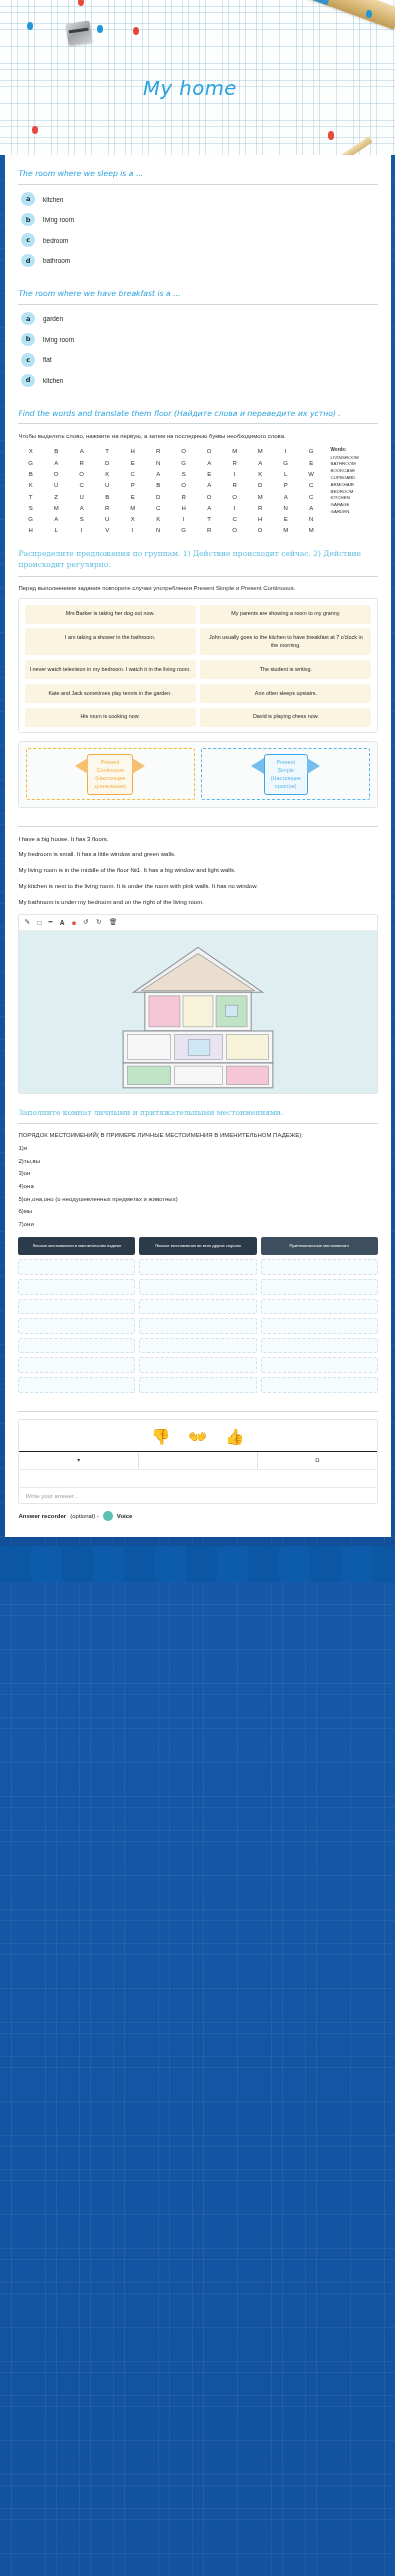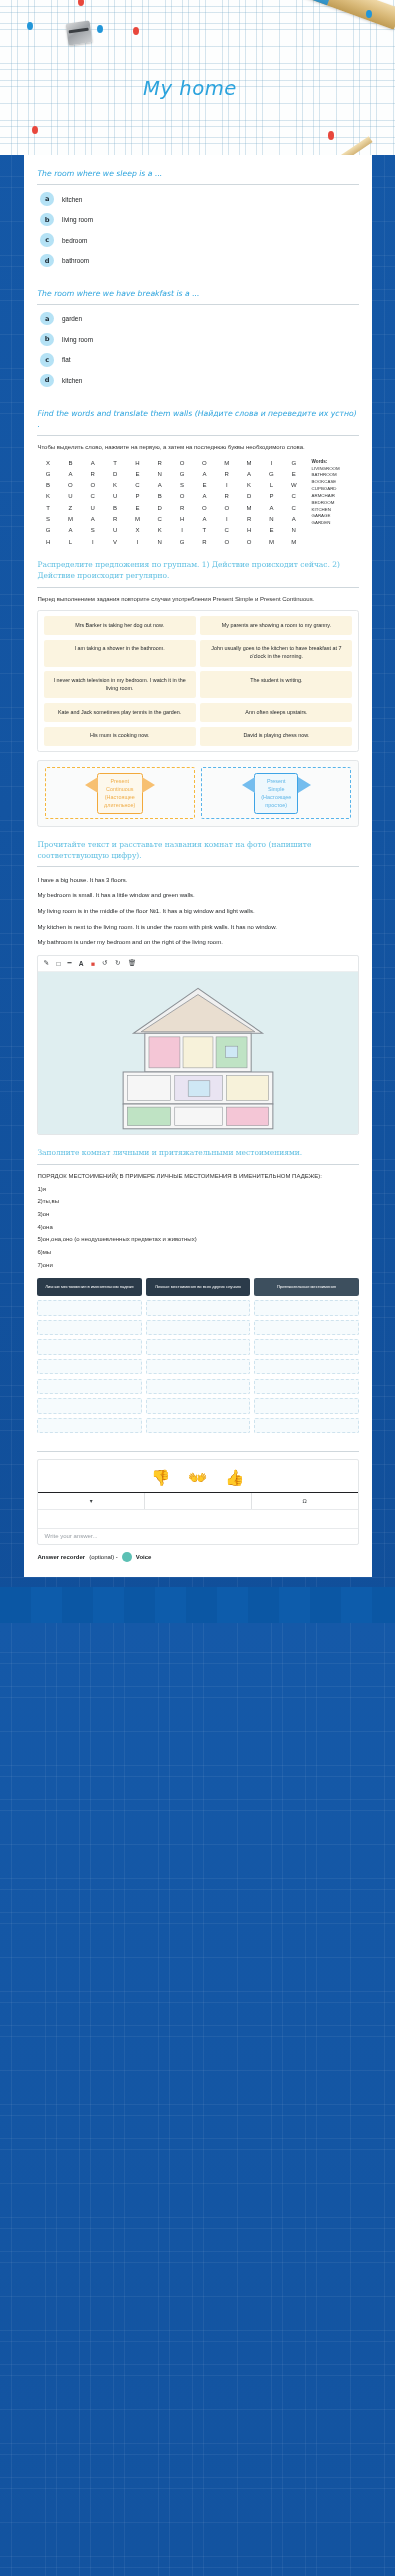--- a/index.html
+++ b/index.html
@@ -52,21 +52,21 @@
     background:#3a3e42;border-radius:1px;}
   .pencil-b{position:absolute;right:19.6px;bottom:-5.2px;width:62px;height:7.2px;
     background:linear-gradient(180deg,#f2dfb2,#d3b477);transform:rotate(-34deg);}
   .pencil-b:after{content:"";position:absolute;left:-6.2px;top:-0.5px;border-right:7.2px solid #e04a3f;
     border-top:4.1px solid transparent;border-bottom:4.1px solid transparent;}
   .dot{position:absolute;border-radius:50%;}
 
   
   .sheet {
     background:#fff;
-    margin: 0 24px;
+    margin: 0 5px;
     padding: 0 0 15.5px 0;
   }
   .block { padding: 13.4px 13.4px 0 13.4px; }
 
   .q-title {
     color:#2ba3dd;
     font-size:7.7px;
     line-height:1.45;
     font-family:"DejaVu Sans", sans-serif;
     font-style:italic;
@@ -209,21 +209,21 @@
           <div class="opt-label">flat</div>
         </div>
         <div class="opt">
           <div class="bub">d</div>
           <div class="opt-label">kitchen</div>
         </div>
       </div>
   </div>
 
   <div class="block">
-    <div class="q-title">Find the words and translate them walls (Найдите слова и переведите их устно) .</div>
+    <div class="q-title">Find the words and translate them floor (Найдите слова и переведите их устно) .</div>
     <div class="rule"></div>
     <div class="hint">Чтобы выделить слово, нажмите на первую, а затем на последнюю буквы необходимого слова.</div>
     <div class="ws-wrap">
       <div class="ws-grid" id="ws-grid">
           <div class="ws-cell">X</div>
           <div class="ws-cell">B</div>
           <div class="ws-cell">A</div>
           <div class="ws-cell">T</div>
           <div class="ws-cell">H</div>
           <div class="ws-cell">R</div>
@@ -365,21 +365,20 @@
           <div>Present</div>
           <div>Simple</div>
           <div>(Настоящее</div>
           <div>простое)</div>
         </div>
       </div>
     </div>
   </div>
 
   <div class="block">
-    <div class="q-title cyr">Прочитайте текст и расставьте названия комнат на фото (напишите соответствующую цифру).</div>
     <div class="rule"></div>
     <div id="reading-paras">
         <p class="para">I have a big house. It has 3 floors.</p>
         <p class="para">My bedroom is small. It has a little window and green walls.</p>
         <p class="para">My living room is in the middle of the floor №1. It has a big window and light walls.</p>
         <p class="para">My kitchen is next to the living room. It is under the room with pink walls. It has no window.</p>
         <p class="para">My bathroom is under my bedroom and on the right of the living room.</p>
       </div>
 
     <div class="draw-box">

